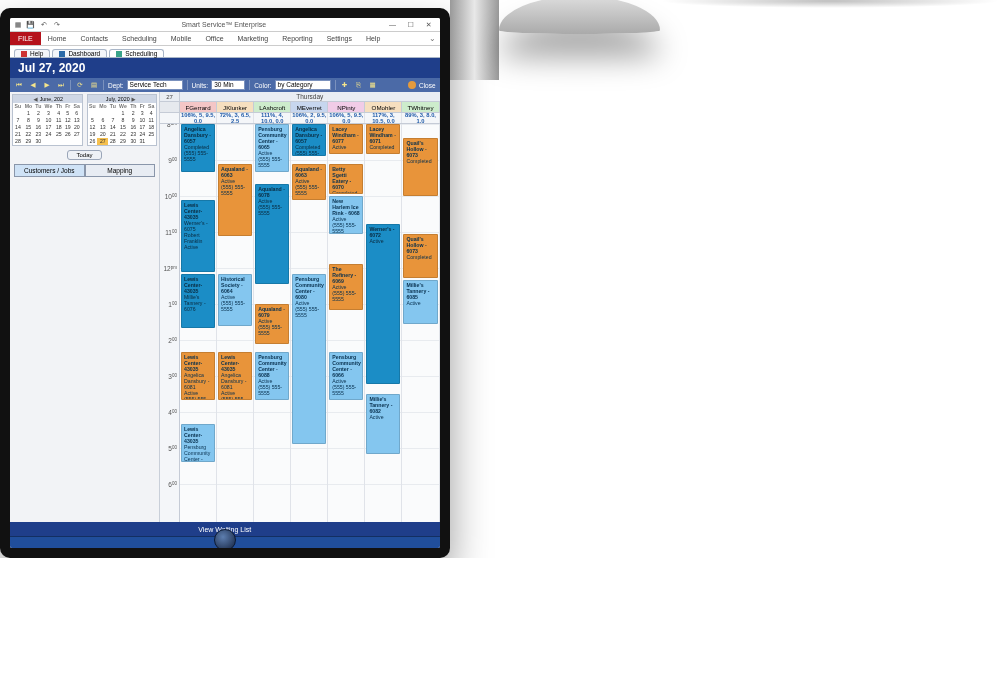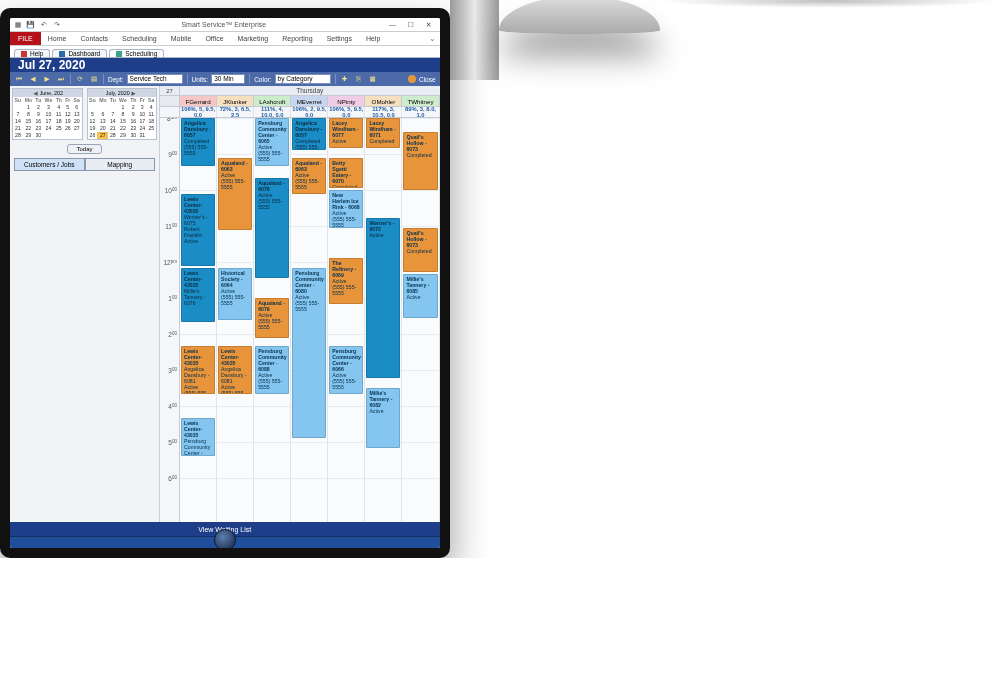--- a/index.html
+++ b/index.html
@@ -26,21 +26,21 @@
 
 
 .doctabs { height: 12px; background:#fff; display:flex; align-items:flex-end; gap:2px; border-bottom:1px solid #a9b6c8; padding-left:4px; }
 .doctab { border:1px solid #a9b6c8; border-bottom:none; border-radius:3px 3px 0 0; padding:0 6px; font-size:6.5px; display:flex; align-items:center; gap:3px; background:#f4f6fa; }
 .doctab.active { background:#fff; }
 .doctab .sq { width:6px; height:6px; background:#c33; display:inline-block; }
 .doctab .sq.blue { background:#2b6aa8; }
 .doctab .sq.teal { background:#3aa38a; }
 
 
-.bluehead { background:#1f3e8a; color:#fff; padding:3px 8px; height:14px; display:flex; align-items:center; }
+.bluehead { background:#1f3e8a; color:#fff; padding:3px 8px; height:20px; display:flex; align-items:center; }
 .bluehead h1 { font-size:12px; font-weight:bold; }
 
 
 .toolbar { background:#4b6aa7; height:14px; display:flex; align-items:center; padding:0 4px; gap:4px; font-size:6.5px; color:#fff; }
 .toolbar .grp { display:flex; align-items:center; gap:3px; }
 .toolbar .ico { width:10px; height:10px; display:inline-flex; align-items:center; justify-content:center; color:#f5e58b; }
 .toolbar select, .toolbar .sel { font-size:6.5px; height:10px; border:1px solid #7a91bd; background:#fff; color:#000; padding:0 2px; }
 .toolbar .pipe { width:1px; height:10px; background:#7a91bd; }
 .toolbar .close { margin-left:auto; display:flex; align-items:center; gap:3px; }
 .toolbar .close .ci { width:8px; height:8px; border-radius:50%; background:#e49a3c; display:inline-block; }

